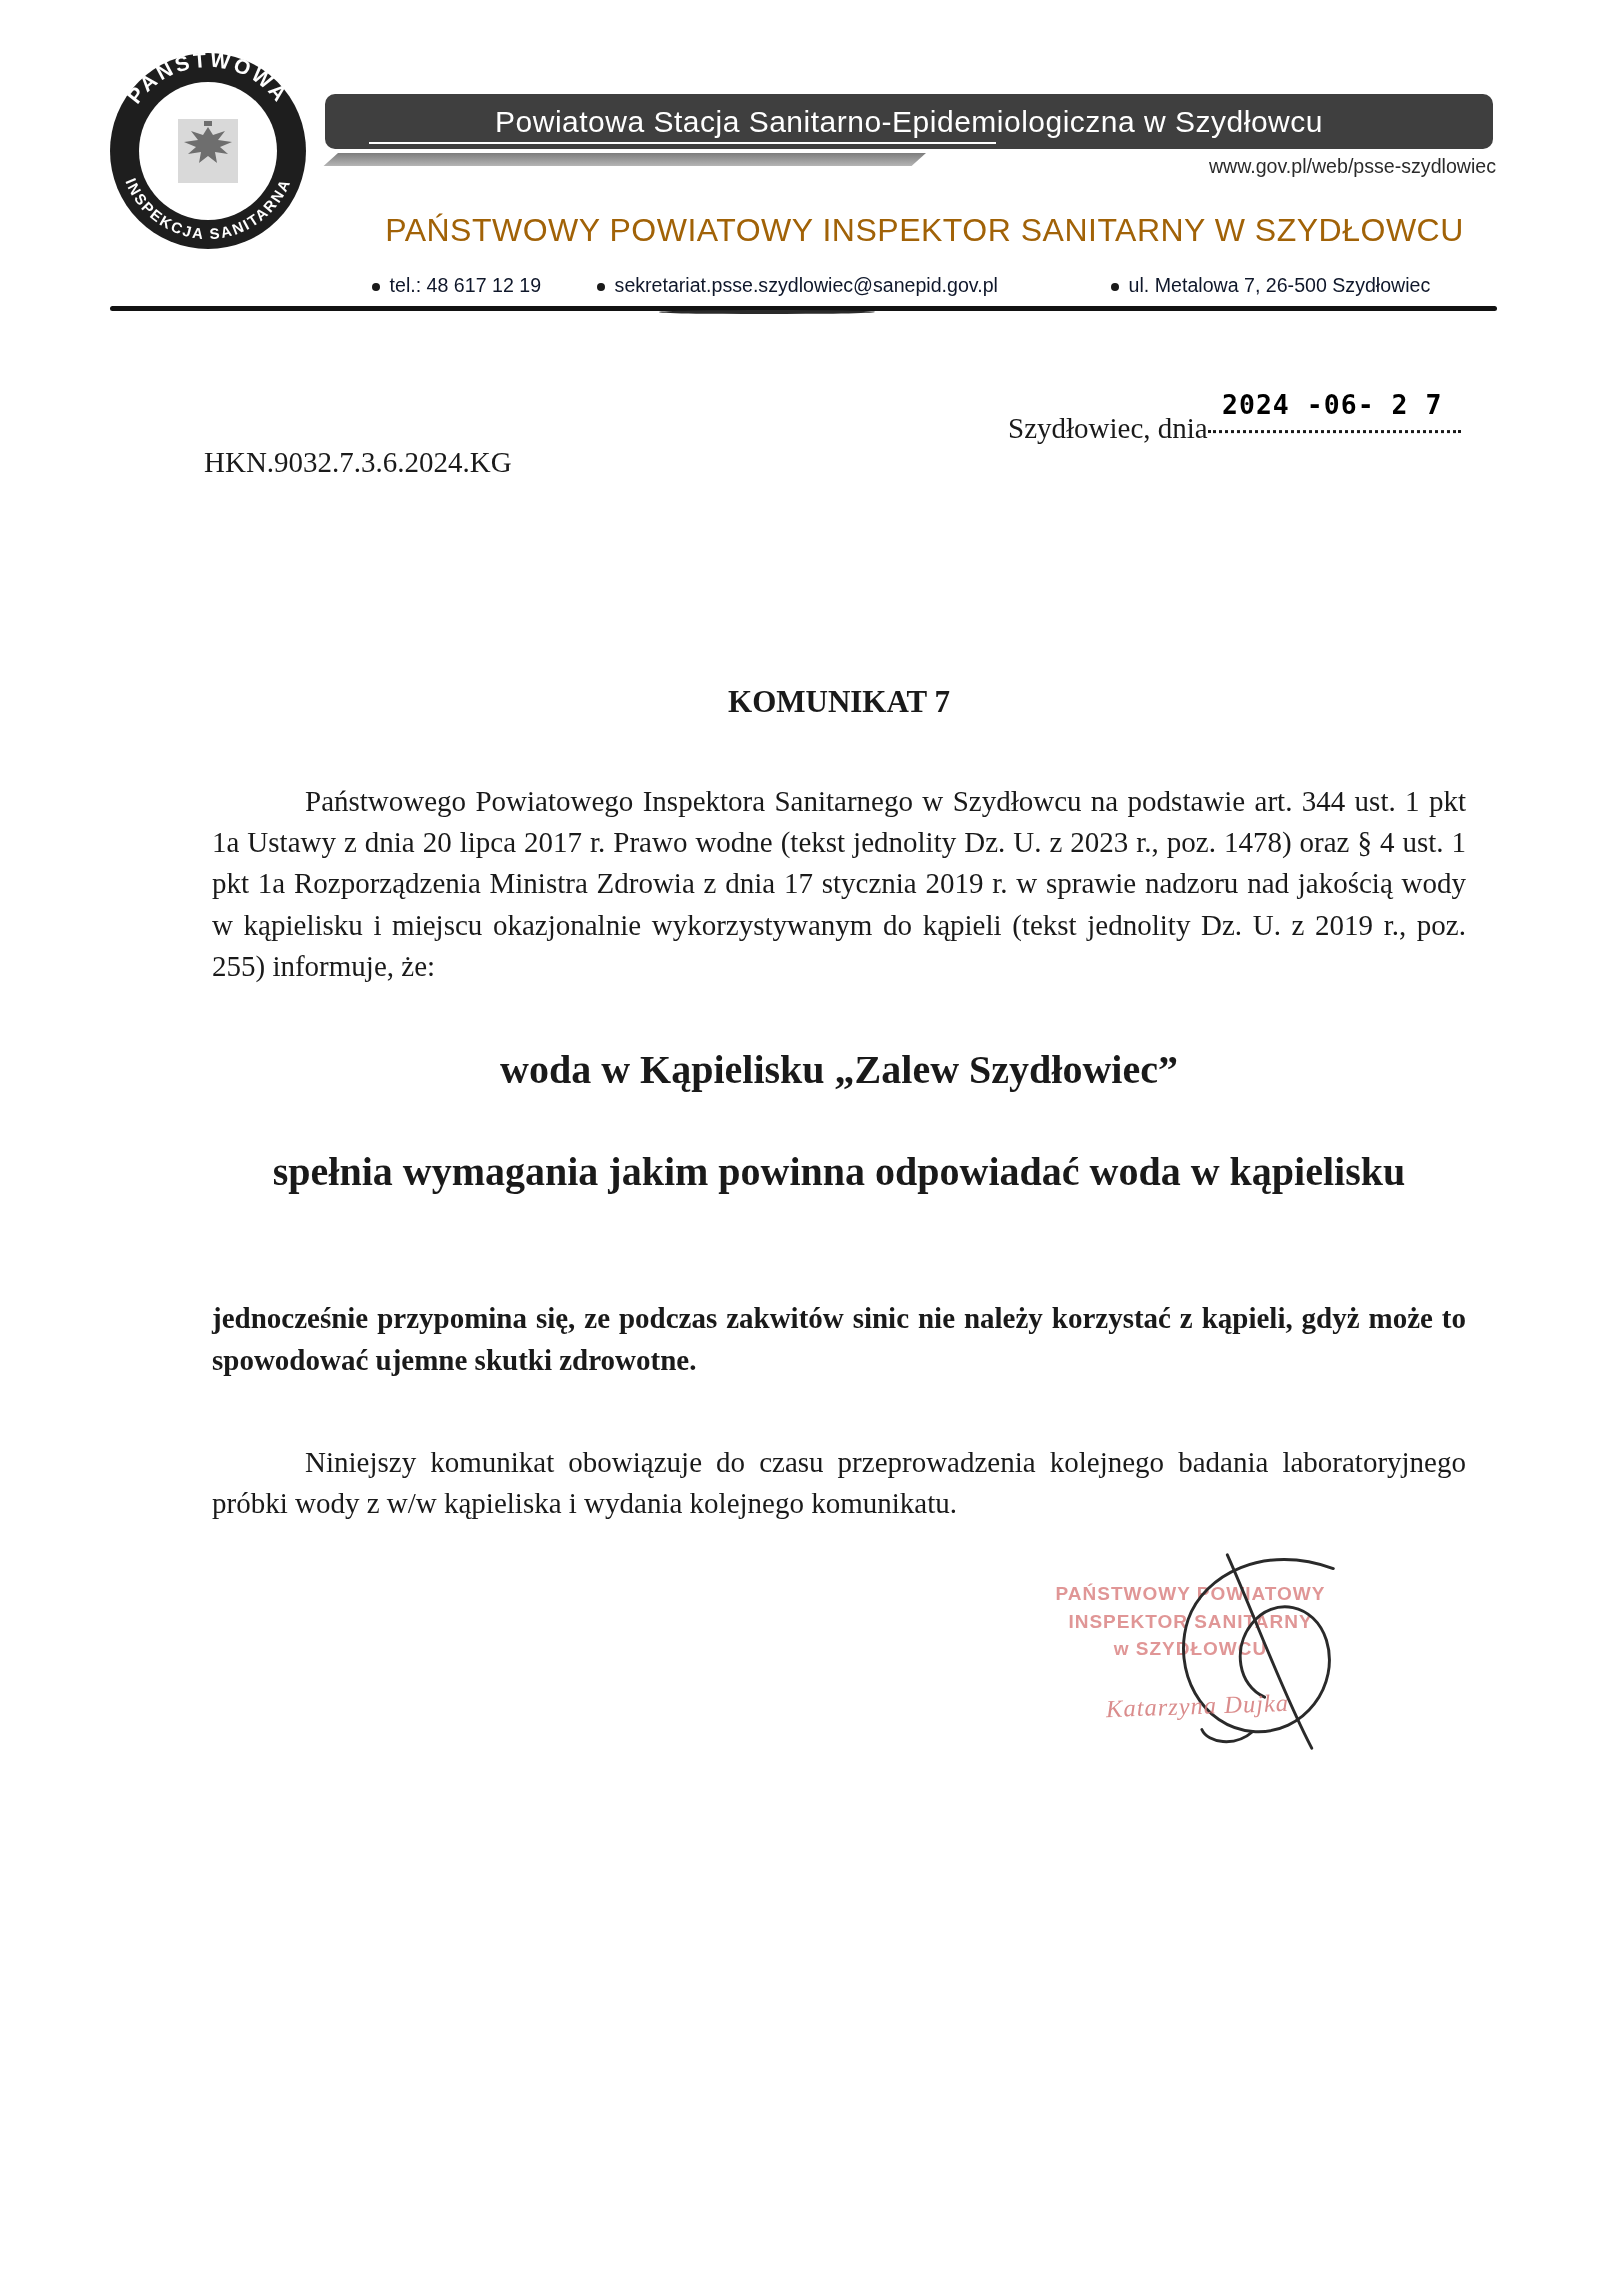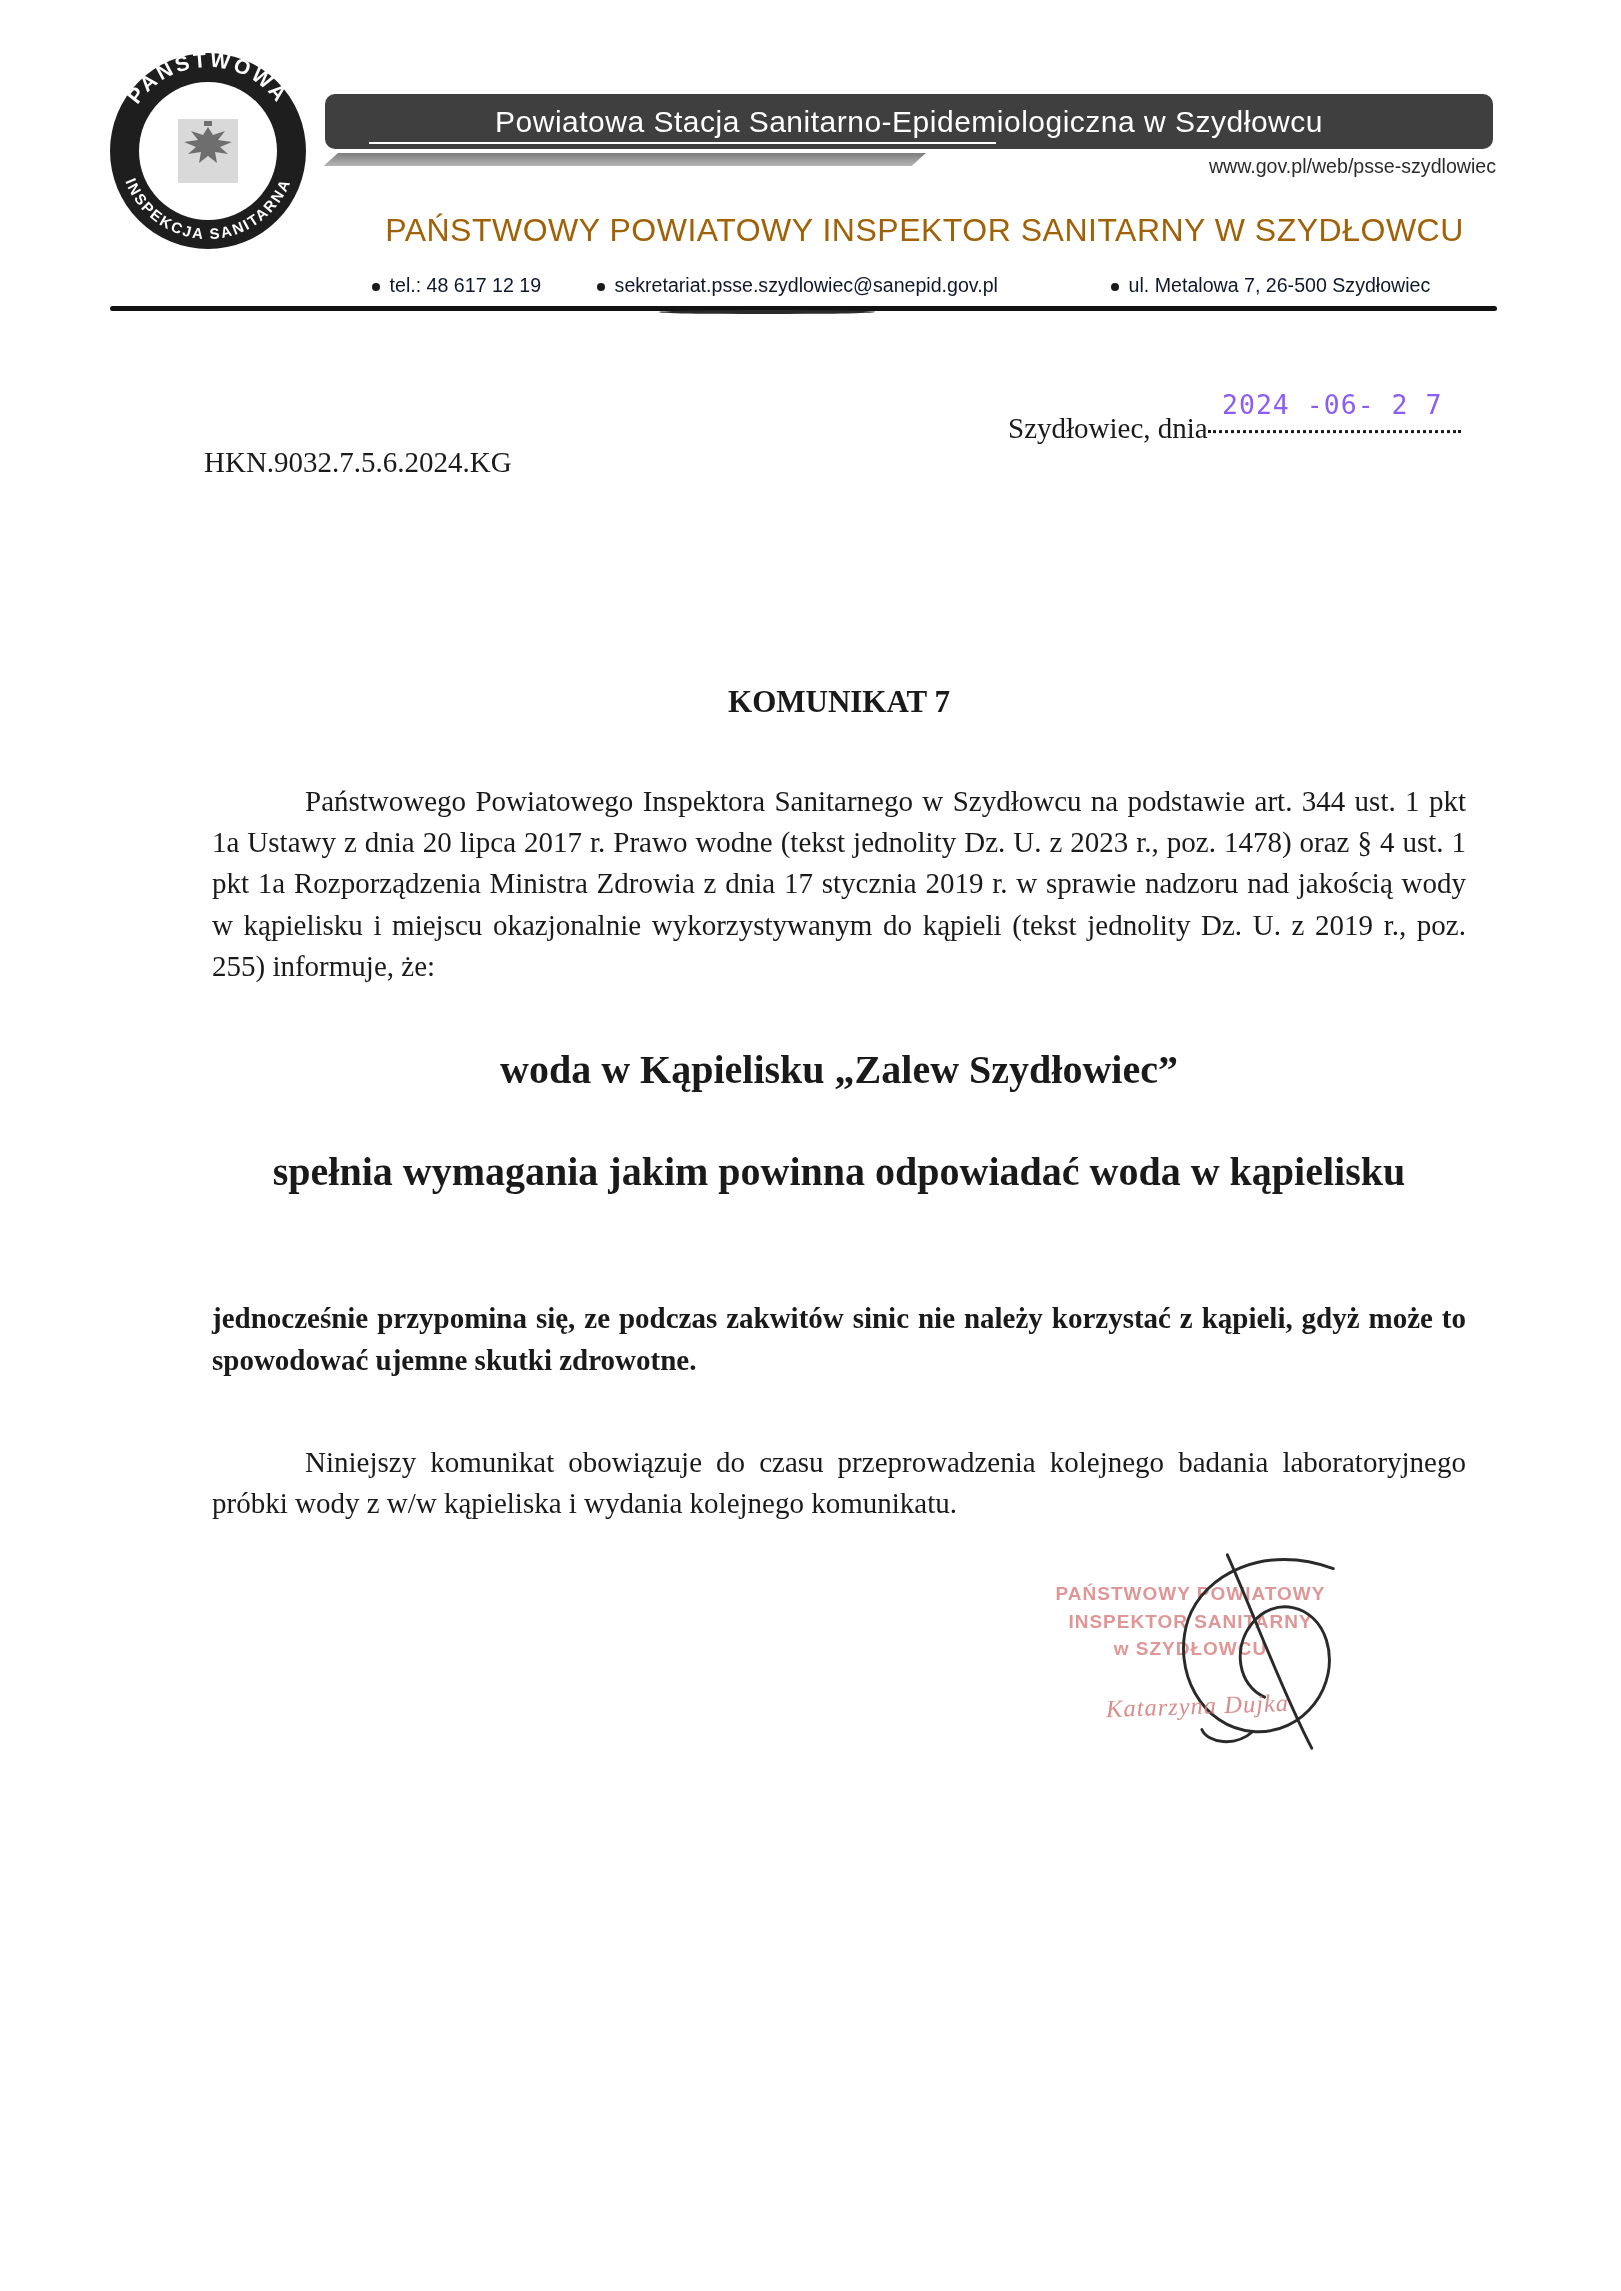--- a/index.html
+++ b/index.html
@@ -64,21 +64,21 @@
   .date-line{
     position:absolute;left:1008px;top:412px;font-size:29px;white-space:nowrap;
   }
   .dotted-leader{
     display:inline-block;width:253px;border-bottom:3.9px dotted #1a1a1a;
     transform:translateY(-4.9px);
   }
   .date-stamp{
     position:absolute;left:214px;top:-23.5px;
     font-family:"DejaVu Sans Mono", monospace;
-    font-weight:normal;font-size:26.5px;letter-spacing:1px;color:#8b5cf6;
+    font-weight:bold;font-size:26.5px;letter-spacing:1px;color:#000000;
     white-space:nowrap;
   }
   .reference-number{
     position:absolute;left:204px;top:446px;font-size:29px;
   }
   
   .content{
     position:absolute;left:204px;top:645px;width:1270px;font-size:29px;line-height:1.42;
   }
   .doc-title{
@@ -154,21 +154,21 @@
     </span>
   </div>
 
   <div class="header-rule"></div>
 
   <div class="date-line">
     <span>Szydłowiec, dnia</span><span class="dotted-leader"></span>
     <span class="date-stamp">2024 -06- 2 7</span>
   </div>
 
-  <div class="reference-number">HKN.9032.7.5.6.2024.KG</div>
+  <div class="reference-number">HKN.9032.7.3.6.2024.KG</div>
 
   <div class="content">
     <div class="doc-title">KOMUNIKAT 7</div>
 
     <p class="para indent">Państwowego Powiatowego Inspektora Sanitarnego w Szydłowcu na podstawie art. 344 ust. 1 pkt 1a Ustawy z dnia 20 lipca 2017 r. Prawo wodne (tekst jednolity Dz. U. z 2023 r., poz. 1478) oraz § 4 ust. 1 pkt 1a Rozporządzenia Ministra Zdrowia z dnia 17 stycznia 2019 r. w sprawie nadzoru nad jakością wody w kąpielisku i miejscu okazjonalnie wykorzystywanym do kąpieli (tekst jednolity Dz. U. z 2019 r., poz. 255) informuje, że:</p>
 
     <p class="statement statement-1">woda w  Kąpielisku „Zalew Szydłowiec”</p>
     <p class="statement statement-2">spełnia wymagania jakim powinna odpowiadać woda w kąpielisku</p>
 
     <p class="para note-para">jednocześnie przypomina się, ze podczas zakwitów sinic nie należy korzystać z kąpieli, gdyż może to spowodować ujemne skutki zdrowotne.</p>

